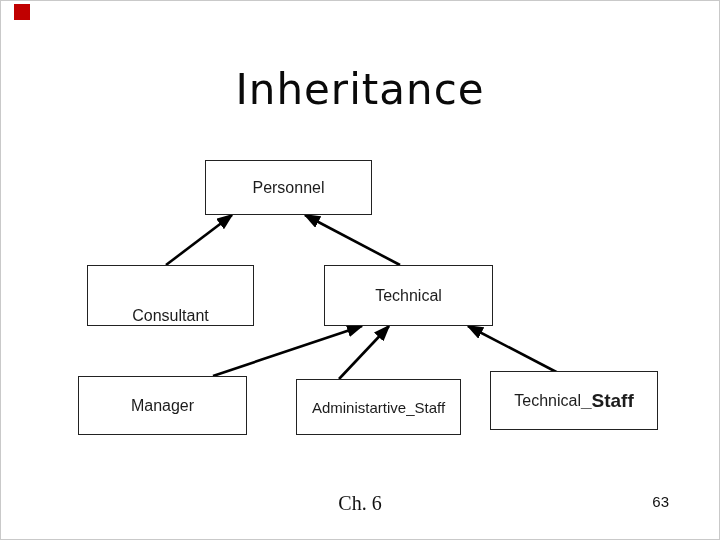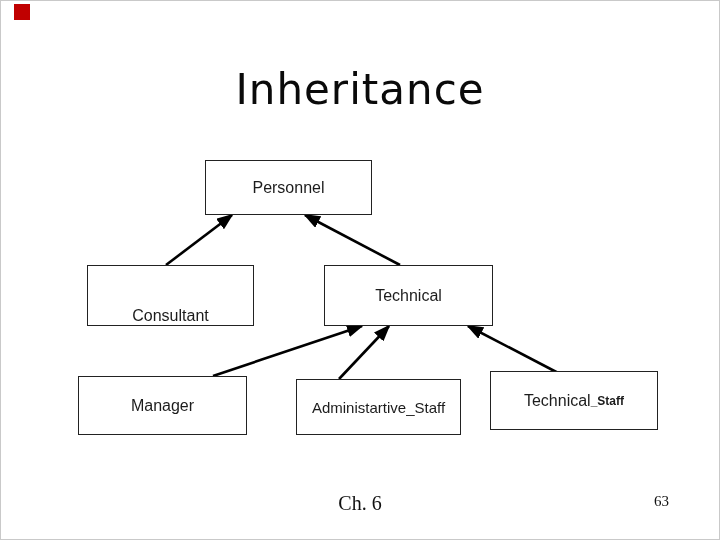--- a/index.html
+++ b/index.html
@@ -21,28 +21,28 @@
     position:absolute;display:flex;align-items:center;justify-content:center;
     border:1px solid #222222;background:#ffffff;
     font-size:16px;color:#1c1c1c;white-space:nowrap;
   }
   .node-personnel   {left:204px;top:159px;width:165px;height:53px;text-align:center;}
   .node-consultant  {left: 86px;top:264px;width:165px;height:59px;align-items:flex-end;}
   .node-employee    {left:323px;top:264px;width:167px;height:59px;}
   .node-manager     {left: 77px;top:375px;width:167px;height:57px;}
   .node-admin       {left:295px;top:378px;width:163px;height:54px;font-size:15px;}
   .node-technical   {left:489px;top:370px;width:166px;height:57px;}
-  .node-technical .bold-part{font-weight:bold;font-size:12px;}
+  .node-technical .bold-part{font-weight:bold;font-size:19px;}
   .footer-chapter{
     position:absolute;left:0;top:491px;width:100%;text-align:center;
     font-family:"Liberation Serif",serif;font-size:20px;color:#111;
   }
   .footer-page{
     position:absolute;right:50px;top:492px;
-    font-family:Liberation Serif, serif;font-size:15px;color:#111;
+    font-family:Liberation Sans, sans-serif;font-size:15px;color:#111;
   }
 </style>
 </head>
 <body>
 
 <div class="slide">
 
   <div class="accent-square" style="background: rgb(192, 0, 0);"></div>
 
   <div class="slide-title">Inheritance</div>

